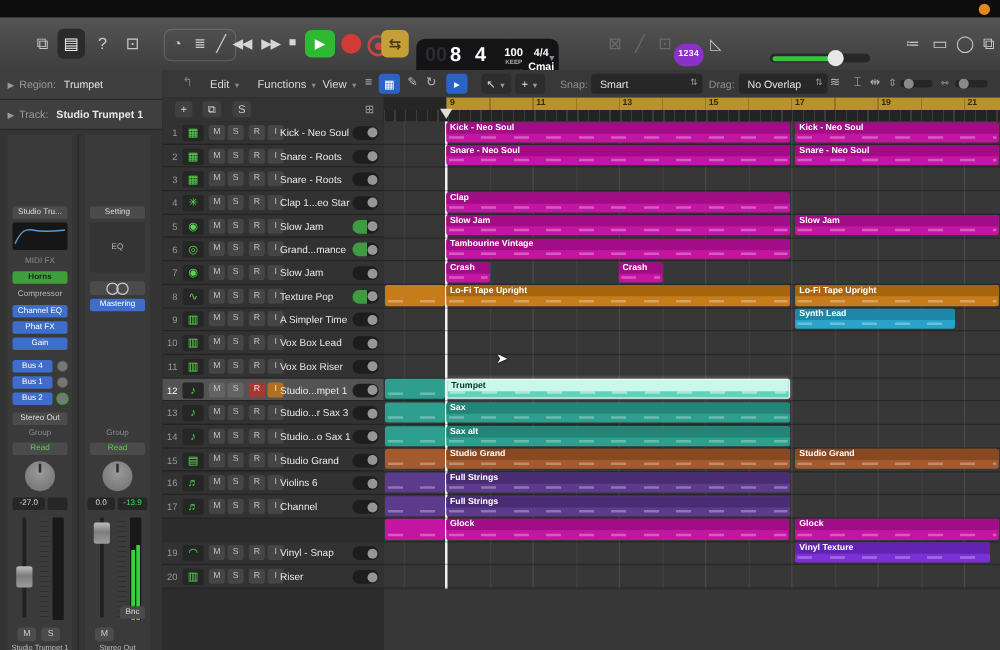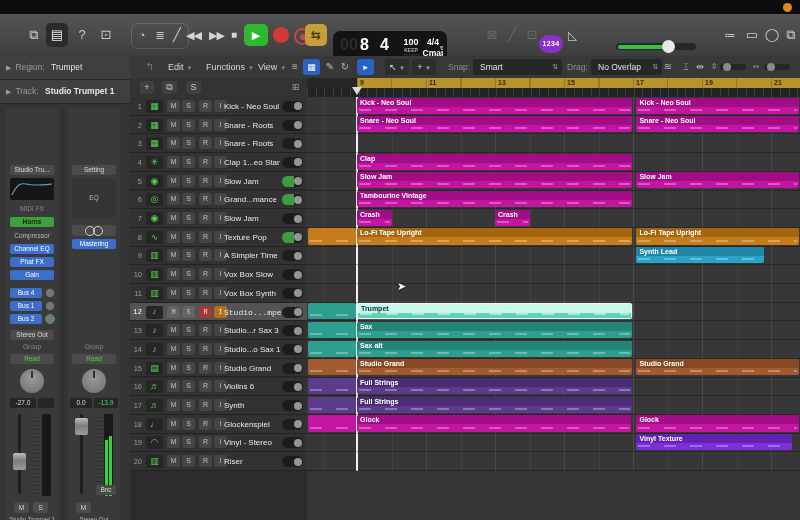--- a/index.html
+++ b/index.html
@@ -84,21 +84,21 @@
   .ruler{left:307px;top:78px;width:493px;height:19px;background:#262626;}
   .cycle-band{position:absolute;left:50px;top:0;width:443px;height:10px;background:#b8922a;
               background-image:repeating-linear-gradient(90deg,rgba(0,0,0,.18) 0 1px,transparent 1px 34.5px);}
   .bar-num{position:absolute;top:1px;font-size:7px;font-weight:bold;color:#352a00;}
   .tickstrip{position:absolute;left:0;top:10px;width:493px;height:9px;background:#232323;
              background-image:repeating-linear-gradient(90deg,#3d3d3d 0 1px,transparent 1px 8.6px);}
   .ph-marker{position:absolute;left:45px;top:9px;width:0;height:0;border-left:5px solid transparent;border-right:5px solid transparent;border-top:8px solid #dedede;}
   
   .tracklist{left:130px;top:97px;width:177px;height:423px;background:#2c2c2c;border-right:1px solid #1d1d1d;}
   .trow{position:absolute;left:0;width:177px;border-bottom:1px solid #232323;background:#323232;}
-  .trow.sel{background:#535353;font-family:Liberation Mono, monospace;}
+  .trow.sel{background:#535353;}
   .tnum{position:absolute;left:0;width:12px;text-align:right;font-size:7.5px;color:#9a9a9a;}
   .trow.sel .tnum{color:#fff;}
   .ticon{position:absolute;left:16px;width:17px;height:13px;background:#262626;border-radius:2px;color:#57d84f;font-size:9px;text-align:center;line-height:13px;overflow:hidden;}
   .msri{position:absolute;width:13px;height:12px;border-radius:2.5px;background:#454545;color:#c2c2c2;font-size:7px;text-align:center;line-height:12px;}
   .trow.sel .msri{background:#636363;}
   .msri.rec-on{background:#a33a32 !important;color:#ffd9d9;}
   .msri.in-on{background:#b07020 !important;color:#ffeccc;}
   .tname{position:absolute;left:94px;width:58px;font-size:8px;color:#e9e9e9;white-space:nowrap;overflow:hidden;}
   .ttog{position:absolute;left:152px;width:21px;height:11px;border-radius:6px;background:#1d1d1d;}
   .ttog::after{content:"";position:absolute;right:1.5px;top:1.5px;width:8px;height:8px;border-radius:50%;background:#969696;}
@@ -390,31 +390,31 @@
         <span class="tname" style="top:4.85px">A Simpler Time</span>
         <span class="ttog" style="top:3.8499999999999996px"></span>
       </div>
       <div class="trow" style="top: 168.3px; height: 17.7px;">
         <span class="tnum" style="top:4.85px">10</span>
         <span class="ticon" style="top:2.8499999999999996px">▥</span>
         <span class="msri" style="left:37px;top:2.8499999999999996px">M</span>
         <span class="msri" style="left:52px;top:2.8499999999999996px">S</span>
         <span class="msri" style="left:69px;top:2.8499999999999996px">R</span>
         <span class="msri" style="left:84px;top:2.8499999999999996px">I</span>
-        <span class="tname" style="top:4.85px">Vox Box Slow</span>
+        <span class="tname" style="top:4.85px">Vox Box Lead</span>
         <span class="ttog" style="top:3.8499999999999996px"></span>
       </div>
       <div class="trow" style="top: 187px; height: 17.7px;">
         <span class="tnum" style="top:4.85px">11</span>
         <span class="ticon" style="top:2.8499999999999996px">▥</span>
         <span class="msri" style="left:37px;top:2.8499999999999996px">M</span>
         <span class="msri" style="left:52px;top:2.8499999999999996px">S</span>
         <span class="msri" style="left:69px;top:2.8499999999999996px">R</span>
         <span class="msri" style="left:84px;top:2.8499999999999996px">I</span>
-        <span class="tname" style="top:4.85px">Vox Box Synth</span>
+        <span class="tname" style="top:4.85px">Vox Box Riser</span>
         <span class="ttog" style="top:3.8499999999999996px"></span>
       </div>
       <div class="trow sel" style="top: 205.7px; height: 17.7px;">
         <span class="tnum" style="top:4.85px">12</span>
         <span class="ticon" style="top:2.8499999999999996px">♪</span>
         <span class="msri" style="left:37px;top:2.8499999999999996px">M</span>
         <span class="msri" style="left:52px;top:2.8499999999999996px">S</span>
         <span class="msri rec-on" style="left:69px;top:2.8499999999999996px">R</span>
         <span class="msri in-on" style="left:84px;top:2.8499999999999996px">I</span>
         <span class="tname" style="top:4.85px">Studio...mpet 1</span>
@@ -460,41 +460,31 @@
         <span class="tname" style="top:4.85px">Violins 6</span>
         <span class="ttog" style="top:3.8499999999999996px"></span>
       </div>
       <div class="trow" style="top: 299.2px; height: 17.7px;">
         <span class="tnum" style="top:4.85px">17</span>
         <span class="ticon" style="top:2.8499999999999996px">♬</span>
         <span class="msri" style="left:37px;top:2.8499999999999996px">M</span>
         <span class="msri" style="left:52px;top:2.8499999999999996px">S</span>
         <span class="msri" style="left:69px;top:2.8499999999999996px">R</span>
         <span class="msri" style="left:84px;top:2.8499999999999996px">I</span>
-        <span class="tname" style="top:4.85px">Synth</span>
-        <span class="ttog" style="top:3.8499999999999996px"></span>
-      </div>
-      <div class="trow" style="top: 317.9px; height: 17.7px;">
-        <span class="tnum" style="top:4.85px">18</span>
-        <span class="ticon" style="top:2.8499999999999996px">♩</span>
-        <span class="msri" style="left:37px;top:2.8499999999999996px">M</span>
-        <span class="msri" style="left:52px;top:2.8499999999999996px">S</span>
-        <span class="msri" style="left:69px;top:2.8499999999999996px">R</span>
-        <span class="msri" style="left:84px;top:2.8499999999999996px">I</span>
-        <span class="tname" style="top:4.85px">Glockenspiel</span>
+        <span class="tname" style="top:4.85px">Channel</span>
         <span class="ttog" style="top:3.8499999999999996px"></span>
       </div>
       <div class="trow" style="top: 336.6px; height: 17.7px;">
         <span class="tnum" style="top:4.85px">19</span>
         <span class="ticon" style="top:2.8499999999999996px">◠</span>
         <span class="msri" style="left:37px;top:2.8499999999999996px">M</span>
         <span class="msri" style="left:52px;top:2.8499999999999996px">S</span>
         <span class="msri" style="left:69px;top:2.8499999999999996px">R</span>
         <span class="msri" style="left:84px;top:2.8499999999999996px">I</span>
-        <span class="tname" style="top:4.85px">Vinyl - Stereo</span>
+        <span class="tname" style="top:4.85px">Vinyl - Snap</span>
         <span class="ttog" style="top:3.8499999999999996px"></span>
       </div>
       <div class="trow" style="top: 355.3px; height: 17.7px;">
         <span class="tnum" style="top:4.85px">20</span>
         <span class="ticon" style="top:2.8499999999999996px">▥</span>
         <span class="msri" style="left:37px;top:2.8499999999999996px">M</span>
         <span class="msri" style="left:52px;top:2.8499999999999996px">S</span>
         <span class="msri" style="left:69px;top:2.8499999999999996px">R</span>
         <span class="msri" style="left:84px;top:2.8499999999999996px">I</span>
         <span class="tname" style="top:4.85px">Riser</span>

